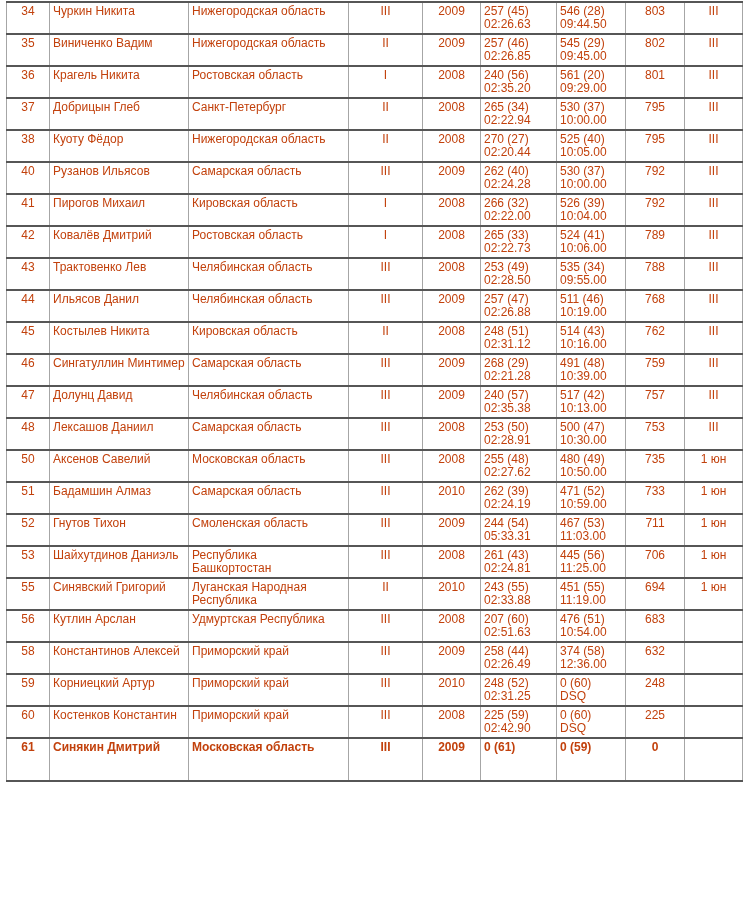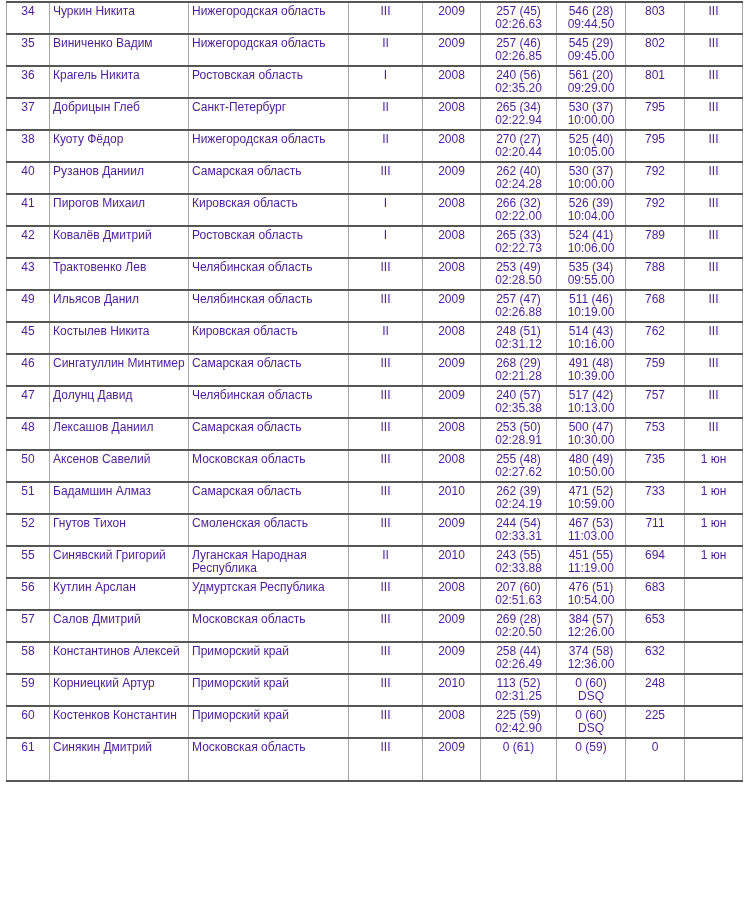--- a/index.html
+++ b/index.html
@@ -6,47 +6,47 @@
     margin: 0;
     padding: 0;
     background: #ffffff;
   }
   .page {
     position: relative;
     width: 750px;
     height: 904px;
     background: #ffffff;
     font-family: "Liberation Sans", sans-serif;
-    color: #4c1d95;
+    color: #c2410c;
     overflow: hidden;
   }
   table.results {
     border-collapse: collapse;
     table-layout: fixed;
     margin: 1px 0 0 6px;
     width: 736px;
   }
   table.results td {
     border-left: 1px solid #a6a6a6;
     border-right: 1px solid #a6a6a6;
     border-top: 2px solid #565656;
     border-bottom: 2px solid #565656;
     vertical-align: top;
     padding: 2px 3px 2px 3px;
     font-size: 12px;
     line-height: 13px;
     overflow: hidden;
   }
   table.results tr { height: 27px; }
-  table.results tr.row-last { height: 43px; }
+  table.results tr.row-last { height: 43px; font-weight: bold; }
   .c-num   { text-align: center; }
   .c-name  { text-align: left; padding-left: 10px; }
   .c-region{ text-align: left; padding-left: 9px; white-space: pre-line; line-height: 14.5px; margin-left: 11px; }
   .c-rank, .c-year, .c-total, .c-cat { text-align: center; }
-  .c-res   { text-align: center; font-size: 9.5px; line-height: 11px; padding-top: 3px; }
+  .c-res   { font-size: 9.5px; line-height: 11px; padding-top: 3px; }
   .res-top, .res-bot { white-space: nowrap; }
 </style>
 </head>
 <body>
 
 <div class="page">
 
   <table class="results">
     <colgroup>
       <col style="width:43px">
@@ -140,21 +140,21 @@
       </td>
       <td class="c-res">
         <div class="res-top">525 (40)</div>
         <div class="res-bot">10:05.00</div>
       </td>
       <td class="c-total">795</td>
       <td class="c-cat">III</td>
     </tr>
         <tr>
       <td class="c-num">40</td>
-      <td class="c-name">Рузанов Даниил</td>
+      <td class="c-name">Рузанов Ильясов</td>
       <td class="c-region">Самарская область</td>
       <td class="c-rank">III</td>
       <td class="c-year">2009</td>
       <td class="c-res">
         <div class="res-top">262 (40)</div>
         <div class="res-bot">02:24.28</div>
       </td>
       <td class="c-res">
         <div class="res-top">530 (37)</div>
         <div class="res-bot">10:00.00</div>
@@ -207,21 +207,21 @@
         <div class="res-bot">02:28.50</div>
       </td>
       <td class="c-res">
         <div class="res-top">535 (34)</div>
         <div class="res-bot">09:55.00</div>
       </td>
       <td class="c-total">788</td>
       <td class="c-cat">III</td>
     </tr>
         <tr>
-      <td class="c-num">49</td>
+      <td class="c-num">44</td>
       <td class="c-name">Ильясов Данил</td>
       <td class="c-region">Челябинская область</td>
       <td class="c-rank">III</td>
       <td class="c-year">2009</td>
       <td class="c-res">
         <div class="res-top">257 (47)</div>
         <div class="res-bot">02:26.88</div>
       </td>
       <td class="c-res">
         <div class="res-top">511 (46)</div>
@@ -333,27 +333,45 @@
       <td class="c-cat">1 юн</td>
     </tr>
         <tr>
       <td class="c-num">52</td>
       <td class="c-name">Гнутов Тихон</td>
       <td class="c-region">Смоленская область</td>
       <td class="c-rank">III</td>
       <td class="c-year">2009</td>
       <td class="c-res">
         <div class="res-top">244 (54)</div>
-        <div class="res-bot">02:33.31</div>
+        <div class="res-bot">05:33.31</div>
       </td>
       <td class="c-res">
         <div class="res-top">467 (53)</div>
         <div class="res-bot">11:03.00</div>
       </td>
       <td class="c-total">711</td>
+      <td class="c-cat">1 юн</td>
+    </tr>
+        <tr>
+      <td class="c-num">53</td>
+      <td class="c-name">Шайхутдинов Даниэль</td>
+      <td class="c-region">Республика
+Башкортостан</td>
+      <td class="c-rank">III</td>
+      <td class="c-year">2008</td>
+      <td class="c-res">
+        <div class="res-top">261 (43)</div>
+        <div class="res-bot">02:24.81</div>
+      </td>
+      <td class="c-res">
+        <div class="res-top">445 (56)</div>
+        <div class="res-bot">11:25.00</div>
+      </td>
+      <td class="c-total">706</td>
       <td class="c-cat">1 юн</td>
     </tr>
         <tr>
       <td class="c-num">55</td>
       <td class="c-name">Синявский Григорий</td>
       <td class="c-region">Луганская Народная
 Республика</td>
       <td class="c-rank">II</td>
       <td class="c-year">2010</td>
       <td class="c-res">
@@ -378,37 +396,20 @@
         <div class="res-bot">02:51.63</div>
       </td>
       <td class="c-res">
         <div class="res-top">476 (51)</div>
         <div class="res-bot">10:54.00</div>
       </td>
       <td class="c-total">683</td>
       <td class="c-cat"></td>
     </tr>
         <tr>
-      <td class="c-num">57</td>
-      <td class="c-name">Салов Дмитрий</td>
-      <td class="c-region">Московская область</td>
-      <td class="c-rank">III</td>
-      <td class="c-year">2009</td>
-      <td class="c-res">
-        <div class="res-top">269 (28)</div>
-        <div class="res-bot">02:20.50</div>
-      </td>
-      <td class="c-res">
-        <div class="res-top">384 (57)</div>
-        <div class="res-bot">12:26.00</div>
-      </td>
-      <td class="c-total">653</td>
-      <td class="c-cat"></td>
-    </tr>
-        <tr>
       <td class="c-num">58</td>
       <td class="c-name">Константинов Алексей</td>
       <td class="c-region">Приморский край</td>
       <td class="c-rank">III</td>
       <td class="c-year">2009</td>
       <td class="c-res">
         <div class="res-top">258 (44)</div>
         <div class="res-bot">02:26.49</div>
       </td>
       <td class="c-res">
@@ -418,21 +419,21 @@
       <td class="c-total">632</td>
       <td class="c-cat"></td>
     </tr>
         <tr>
       <td class="c-num">59</td>
       <td class="c-name">Корниецкий Артур</td>
       <td class="c-region">Приморский край</td>
       <td class="c-rank">III</td>
       <td class="c-year">2010</td>
       <td class="c-res">
-        <div class="res-top">113 (52)</div>
+        <div class="res-top">248 (52)</div>
         <div class="res-bot">02:31.25</div>
       </td>
       <td class="c-res">
         <div class="res-top">0 (60)</div>
         <div class="res-bot">DSQ</div>
       </td>
       <td class="c-total">248</td>
       <td class="c-cat"></td>
     </tr>
         <tr>

